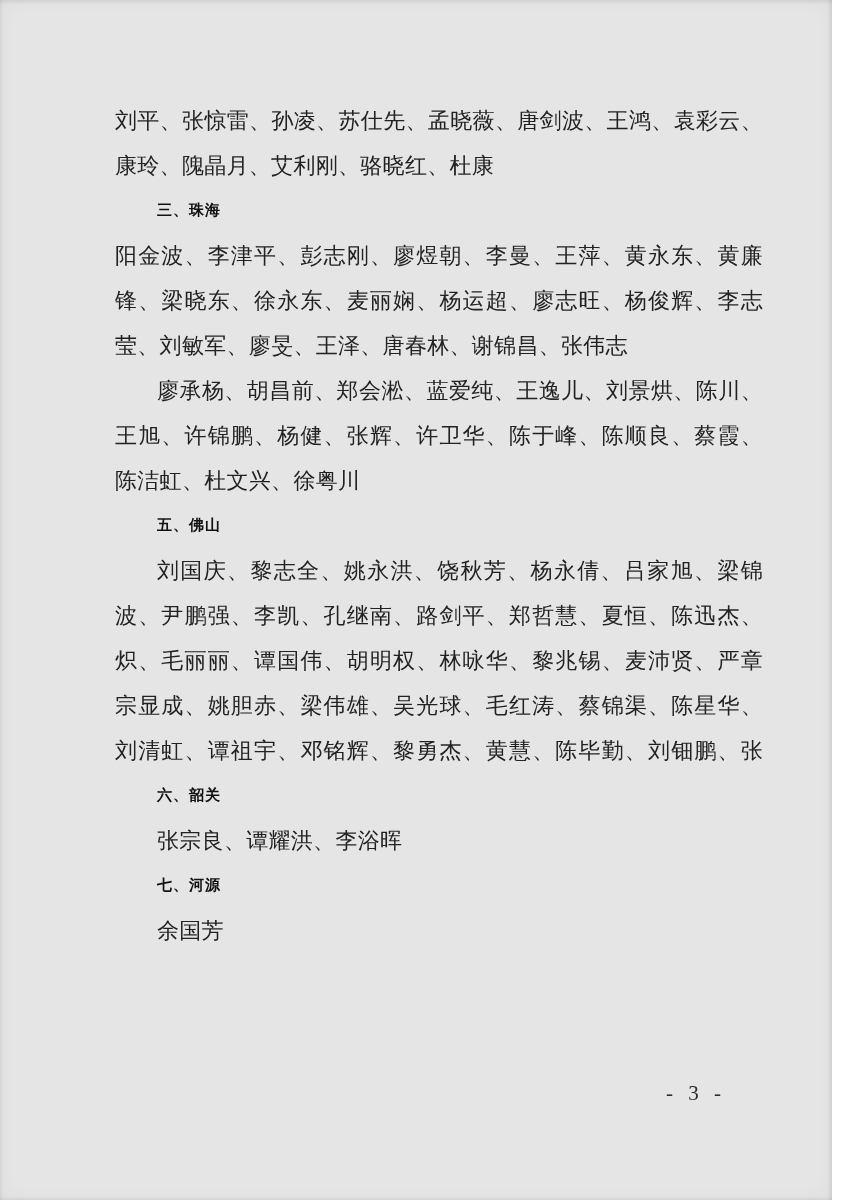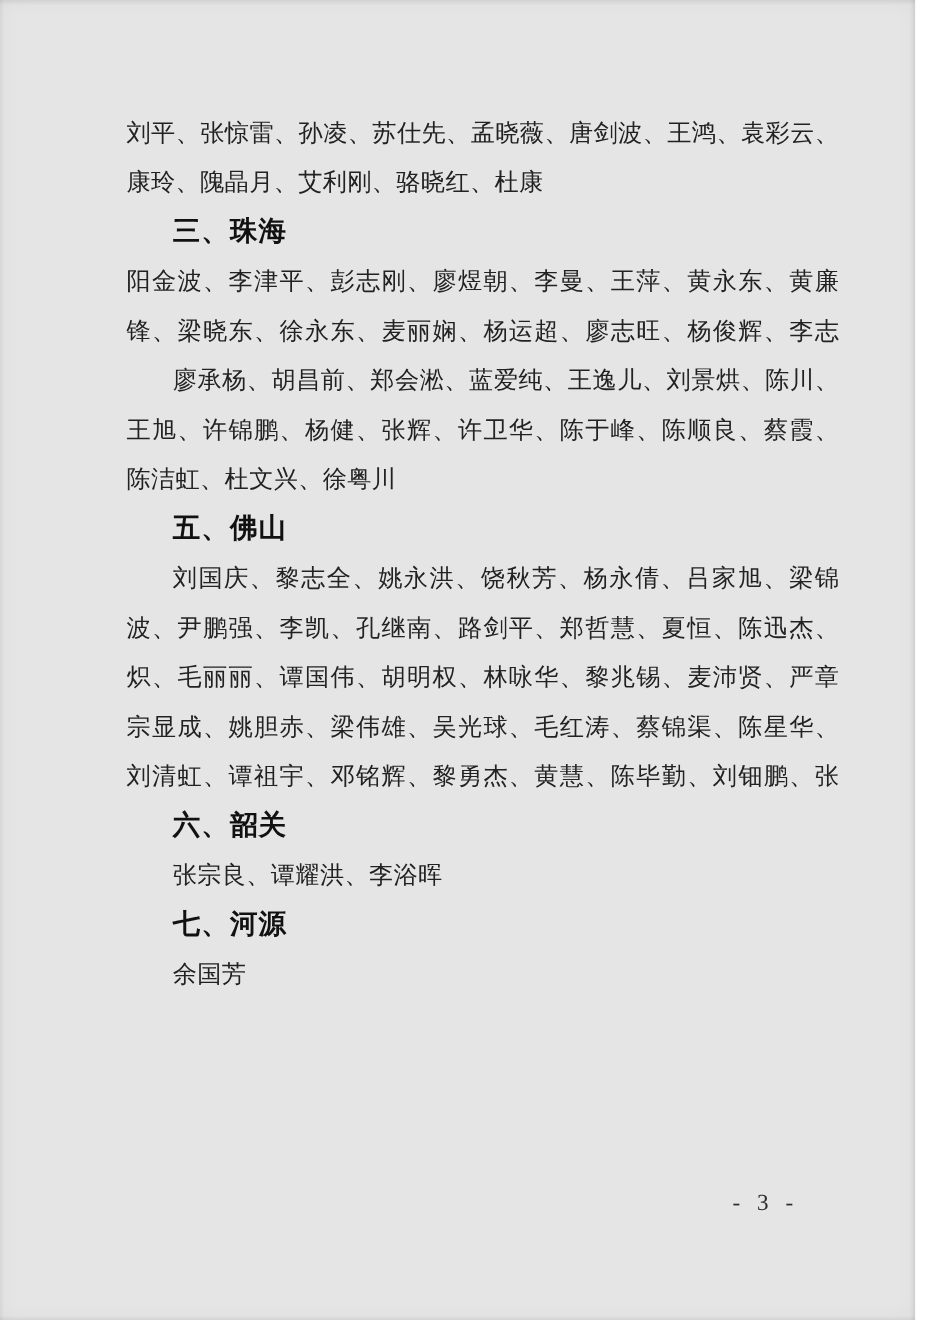--- a/index.html
+++ b/index.html
@@ -58,21 +58,21 @@
   .line.indent {
     text-indent: 42px;
   }
   .heading {
     height: 45px;
     line-height: 45px;
     margin: 0;
     padding-left: 42px;
     font-family: Liberation Serif, serif;
     font-weight: 700;
-    font-size: 25px;
+    font-size: 15px;
     letter-spacing: 1px;
     color: #111111;
   }
   .page-number {
     position: absolute;
     right: 106px;
     bottom: 94px;
     font-family: "Liberation Serif", "DejaVu Serif", serif;
     font-size: 21px;
     letter-spacing: 5px;
@@ -88,20 +88,21 @@
   <div class="edge-right"></div>
   <div class="edge-left"></div>
   <div class="edge-bottom"></div>
 
   <div class="content" id="doc-flow">
       <div class="line justify">刘平、张惊雷、孙凌、苏仕先、孟晓薇、唐剑波、王鸿、袁彩云、</div>
       <div class="line">康玲、隗晶月、艾利刚、骆晓红、杜康</div>
       <h2 class="heading">三、珠海</h2>
       <div class="line justify">阳金波、李津平、彭志刚、廖煜朝、李曼、王萍、黄永东、黄廉</div>
       <div class="line justify">锋、梁晓东、徐永东、麦丽娴、杨运超、廖志旺、杨俊辉、李志</div>
+      <div class="line">莹、刘敏军、廖旻、王泽、唐春林、谢锦昌、张伟志</div>
       <div class="line indent justify">廖承杨、胡昌前、郑会淞、蓝爱纯、王逸儿、刘景烘、陈川、</div>
       <div class="line justify">王旭、许锦鹏、杨健、张辉、许卫华、陈于峰、陈顺良、蔡霞、</div>
       <div class="line">陈洁虹、杜文兴、徐粤川</div>
       <h2 class="heading">五、佛山</h2>
       <div class="line indent justify">刘国庆、黎志全、姚永洪、饶秋芳、杨永倩、吕家旭、梁锦</div>
       <div class="line justify">波、尹鹏强、李凯、孔继南、路剑平、郑哲慧、夏恒、陈迅杰、</div>
       <div class="line justify">炽、毛丽丽、谭国伟、胡明权、林咏华、黎兆锡、麦沛贤、严章</div>
       <div class="line justify">宗显成、姚胆赤、梁伟雄、吴光球、毛红涛、蔡锦渠、陈星华、</div>
       <div class="line justify">刘清虹、谭祖宇、邓铭辉、黎勇杰、黄慧、陈毕勤、刘钿鹏、张</div>
       <h2 class="heading">六、韶关</h2>

